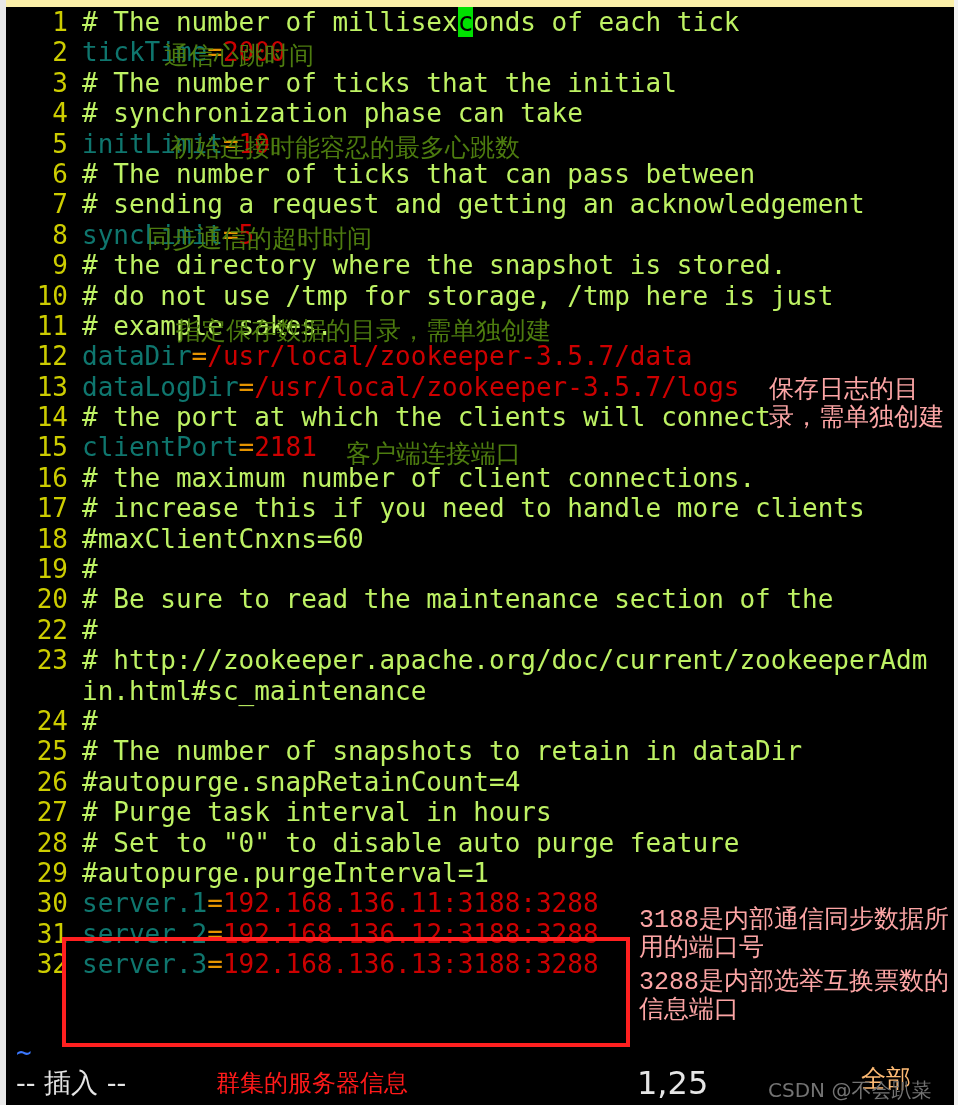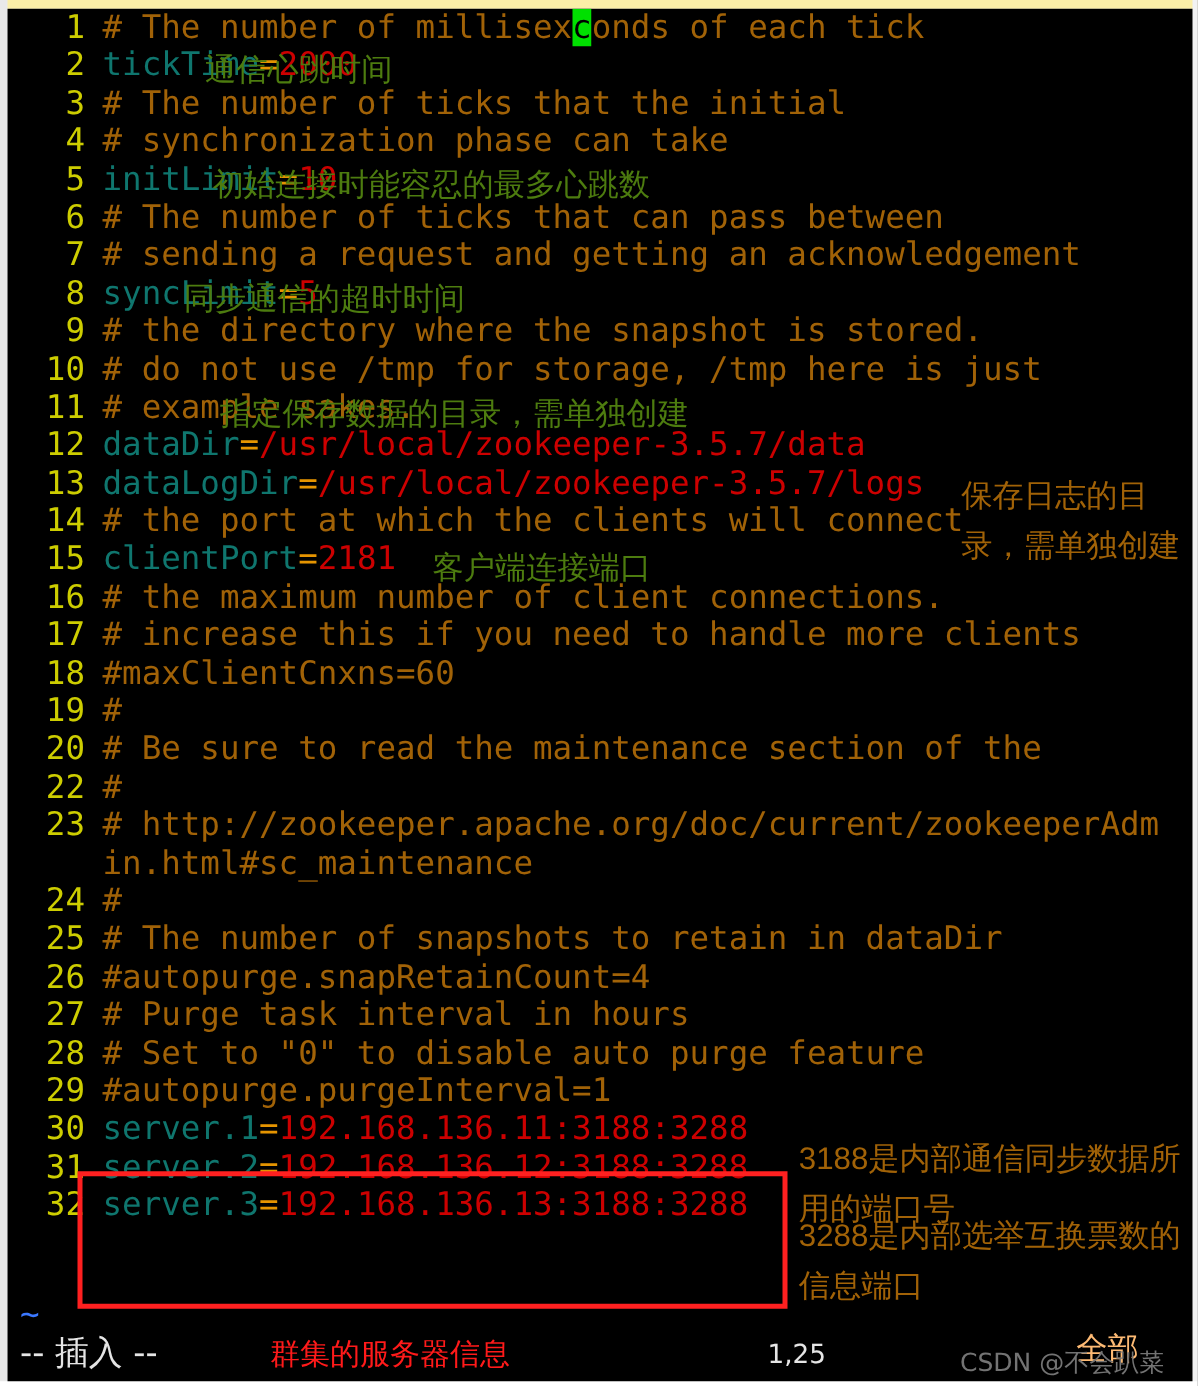--- a/index.html
+++ b/index.html
@@ -62,44 +62,44 @@
     letter-spacing: 0px;
   }
   .lnum {
     display: inline-block;
     width: 62px;
     text-align: right;
     color: #cdcd00;
     font-size: 26px;
   }
   .gap { display: inline-block; width: 14px; }
-  .cmt   { color: #a16207; }
+  .cmt   { color: #bef264; }
   .key   { color: #0f766e; }
   .eq    { color: #e59400; }
   .val   { color: #cc0000; }
   .cursor {
     background: #00e000;
     color: #000000;
   }
   
   .anno {
     position: absolute;
     color: #4d7c0f;
     font-family: "DejaVu Sans", "Liberation Sans", sans-serif;
     font-size: 25px;
     line-height: 30.4px;
     white-space: pre;
     font-weight: 400;
   }
   .anno-wrap {
     position: absolute;
-    color: #a16207;
-    font-family: Liberation Sans, sans-serif;
+    color: #fca5a5;
+    font-family: Liberation Mono, monospace;
     font-size: 25px;
-    line-height: 40px;
+    line-height: 28px;
     font-weight: 400;
   }
   
   #server-box {
     position: absolute;
     left: 56px;
     top: 930px;
     width: 568px;
     height: 110px;
     border: 4px solid #ff2020;
@@ -133,23 +133,23 @@
   #status-anno {
     position: absolute;
     left: 210px; top: 0;
     color: #ff1a1a;
     font-size: 24px;
     line-height: 42px;
     font-family: "DejaVu Sans", "Liberation Sans", sans-serif;
   }
   #cursor-pos {
     position: absolute;
-    left: 608px; top: 0;
+    left: 631px; top: 0;
     color: #e5e5e5;
-    font-size: 21px;
+    font-size: 32px;
     line-height: 42px;
     font-family: "DejaVu Sans", "Liberation Sans", sans-serif;
   }
   #status-all {
     position: absolute;
     left: 855px; top: -4px;
     color: #fdba74;
     font-size: 25px;
     line-height: 42px;
     font-family: "DejaVu Sans", "Liberation Sans", sans-serif;

